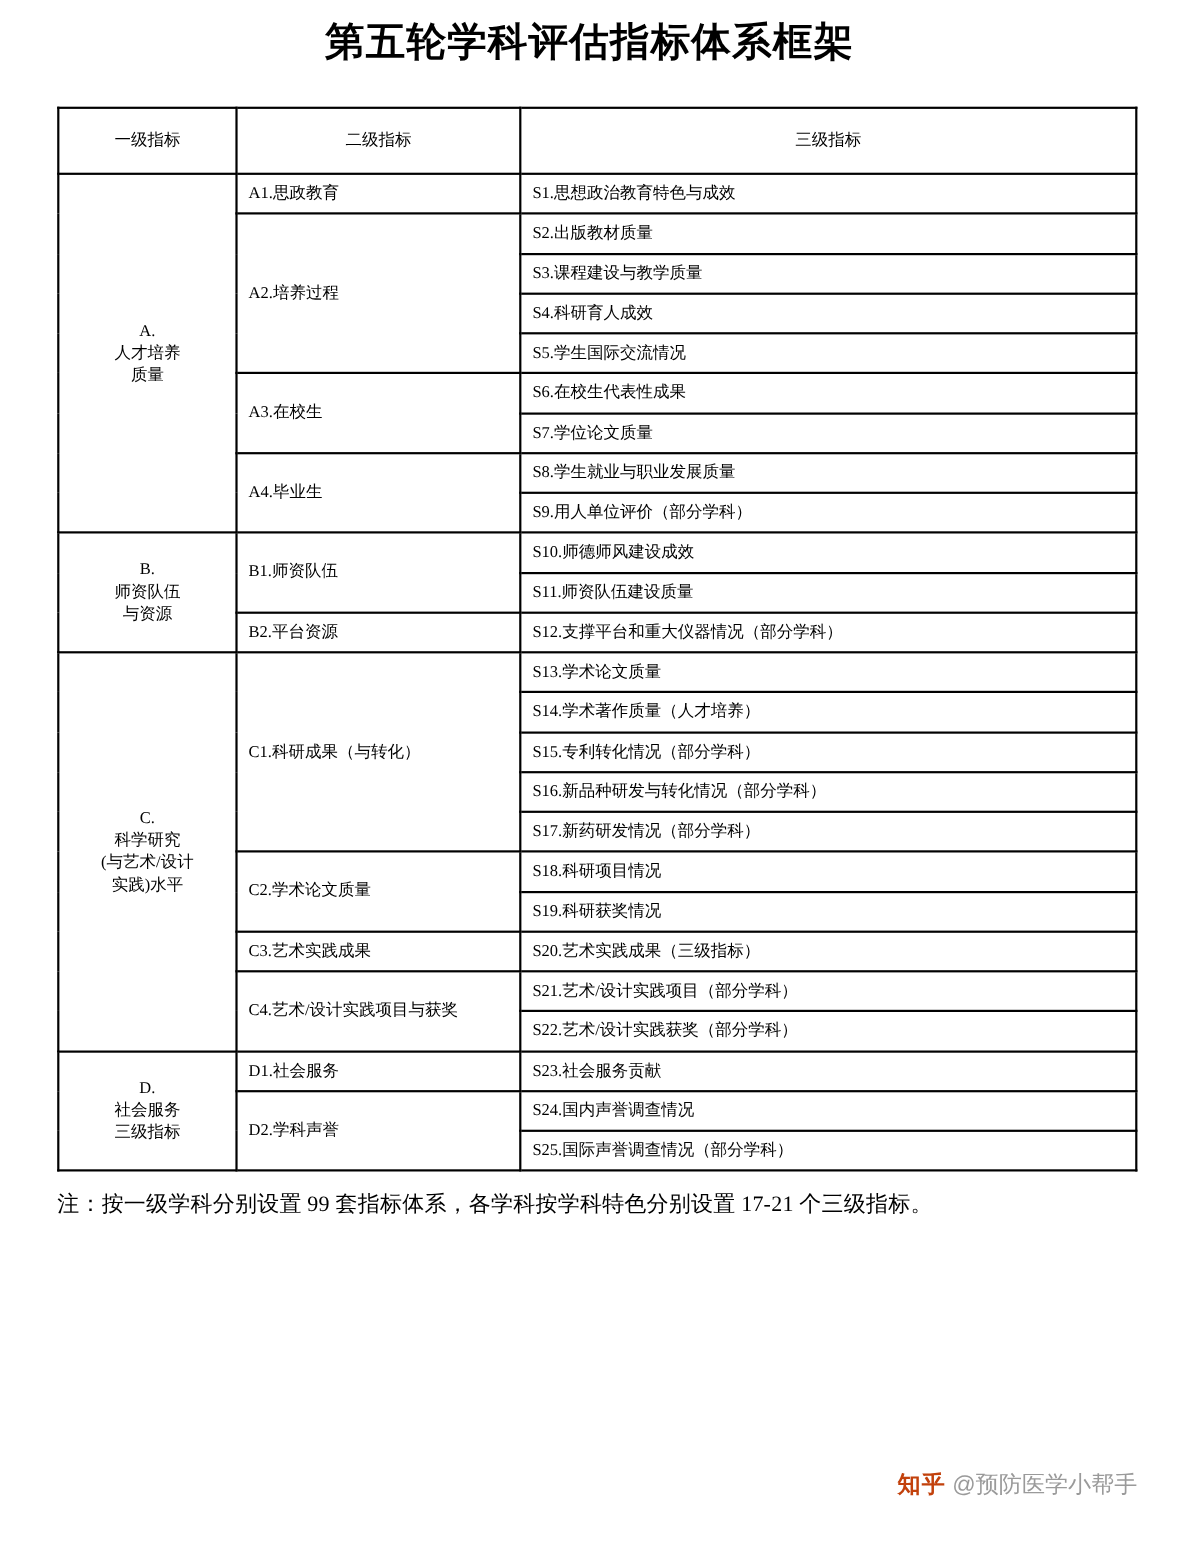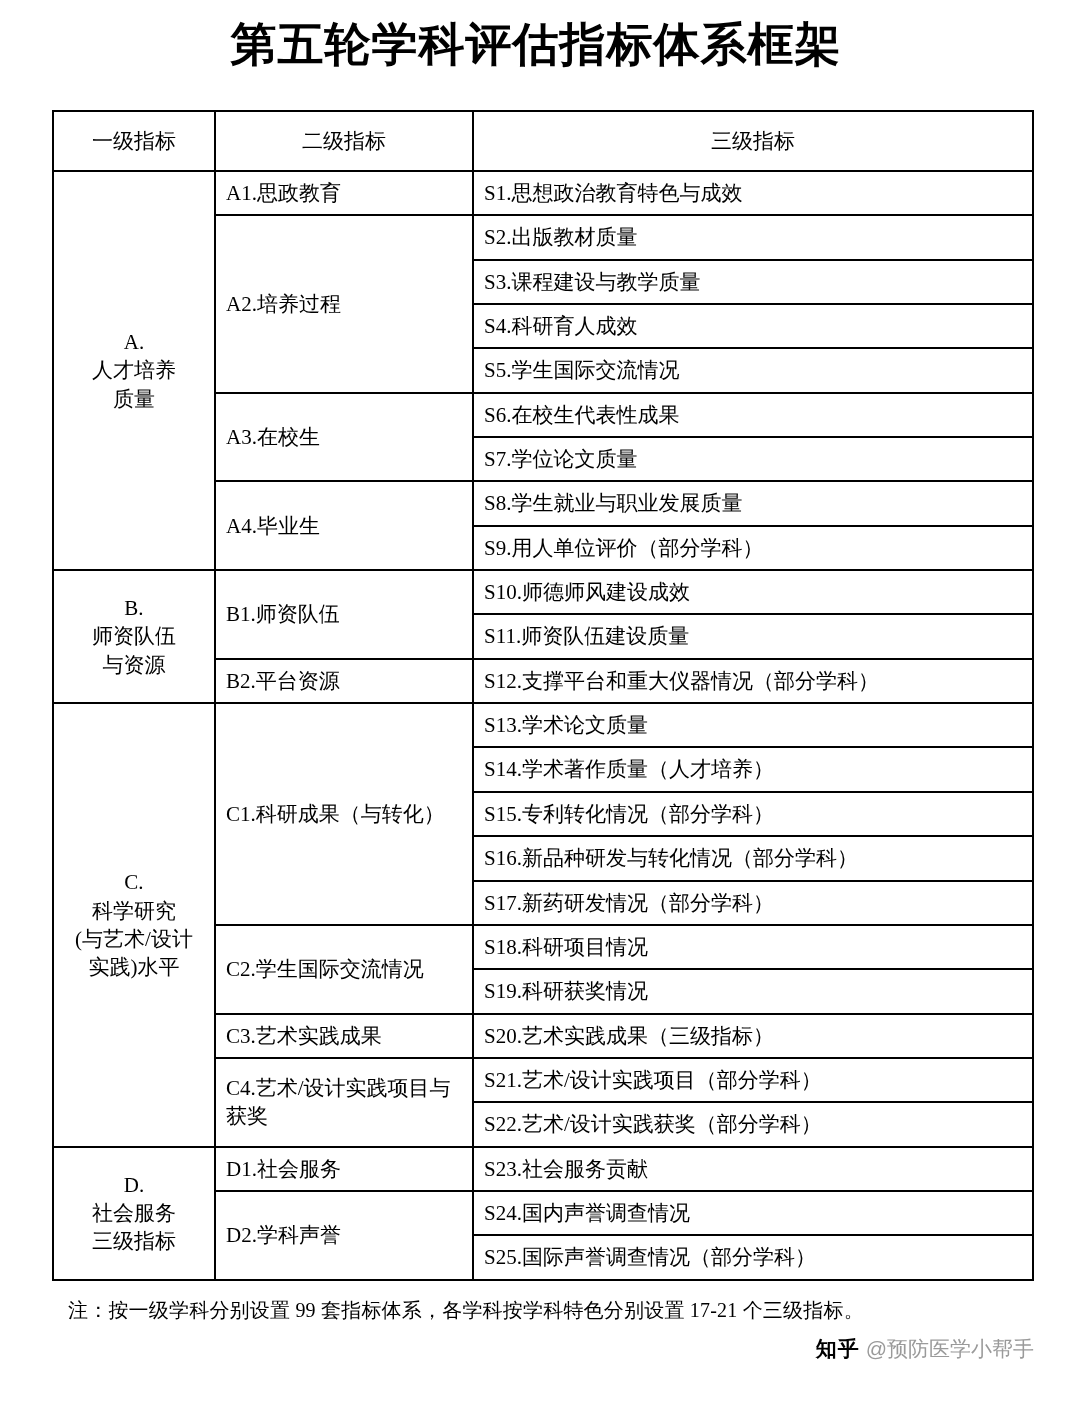--- a/index.html
+++ b/index.html
@@ -16,38 +16,38 @@
     overflow: hidden;
   }
   .page {
     width: 1072px;
     height: 1407px;
     position: relative;
     box-sizing: border-box;
   }
   .title {
     text-align: center;
-    font-size: 46px;
+    font-size: 36px;
     font-weight: bold;
     letter-spacing: 1px;
     padding-top: 14px;
     padding-bottom: 6px;
     font-family: "Liberation Serif", "DejaVu Serif", serif;
   }
   .table-wrap {
     margin: 28px 40px 0 52px;
   }
   table.framework {
     border-collapse: collapse;
     width: 980px;
     table-layout: fixed;
   }
   table.framework td, table.framework th {
     border: 2px solid #000000;
-    font-size: 21px;
+    font-size: 15px;
     font-weight: normal;
     padding: 7px 10px;
     vertical-align: middle;
     line-height: 1.35;
   }
   th.head {
     text-align: center;
     font-size: 22px;
     font-weight: normal;
     height: 44px;
@@ -66,36 +66,36 @@
   }
   td.lvl3 {
     text-align: left;
     font-size: 21px;
     padding-left: 14px;
   }
   col.c1 { width: 162px; }
   col.c2 { width: 258px; }
   col.c3 { width: 560px; }
   .note {
-    margin: 16px 40px 0 68px;
+    margin: 16px 40px 0 52px;
     font-size: 20px;
     text-align: left;
     letter-spacing: 0.2px;
   }
   .watermark {
     position: absolute;
     right: 38px;
     bottom: 44px;
     font-size: 21px;
     color: #9a9a9a;
     font-family: "Liberation Sans", sans-serif;
     white-space: nowrap;
   }
   .wm-logo {
-    color: #000000;
+    color: #c2410c;
     font-weight: bold;
     letter-spacing: 1px;
   }
 </style>
 </head>
 <body>
 
 <div class="page">
 
   <div class="title">第五轮学科评估指标体系框架</div>
@@ -186,21 +186,21 @@
         <tr>
           <td class="lvl3">S15.专利转化情况（部分学科）</td>
         </tr>
         <tr>
           <td class="lvl3">S16.新品种研发与转化情况（部分学科）</td>
         </tr>
         <tr>
           <td class="lvl3">S17.新药研发情况（部分学科）</td>
         </tr>
         <tr>
-          <td class="lvl2" rowspan="2">C2.学生国际交流情况</td>
+          <td class="lvl2" rowspan="2">C2.学术论文质量</td>
           <td class="lvl3">S18.科研项目情况</td>
         </tr>
         <tr>
           <td class="lvl3">S19.科研获奖情况</td>
         </tr>
         <tr>
           <td class="lvl2">C3.艺术实践成果</td>
           <td class="lvl3">S20.艺术实践成果（三级指标）</td>
         </tr>
         <tr>

